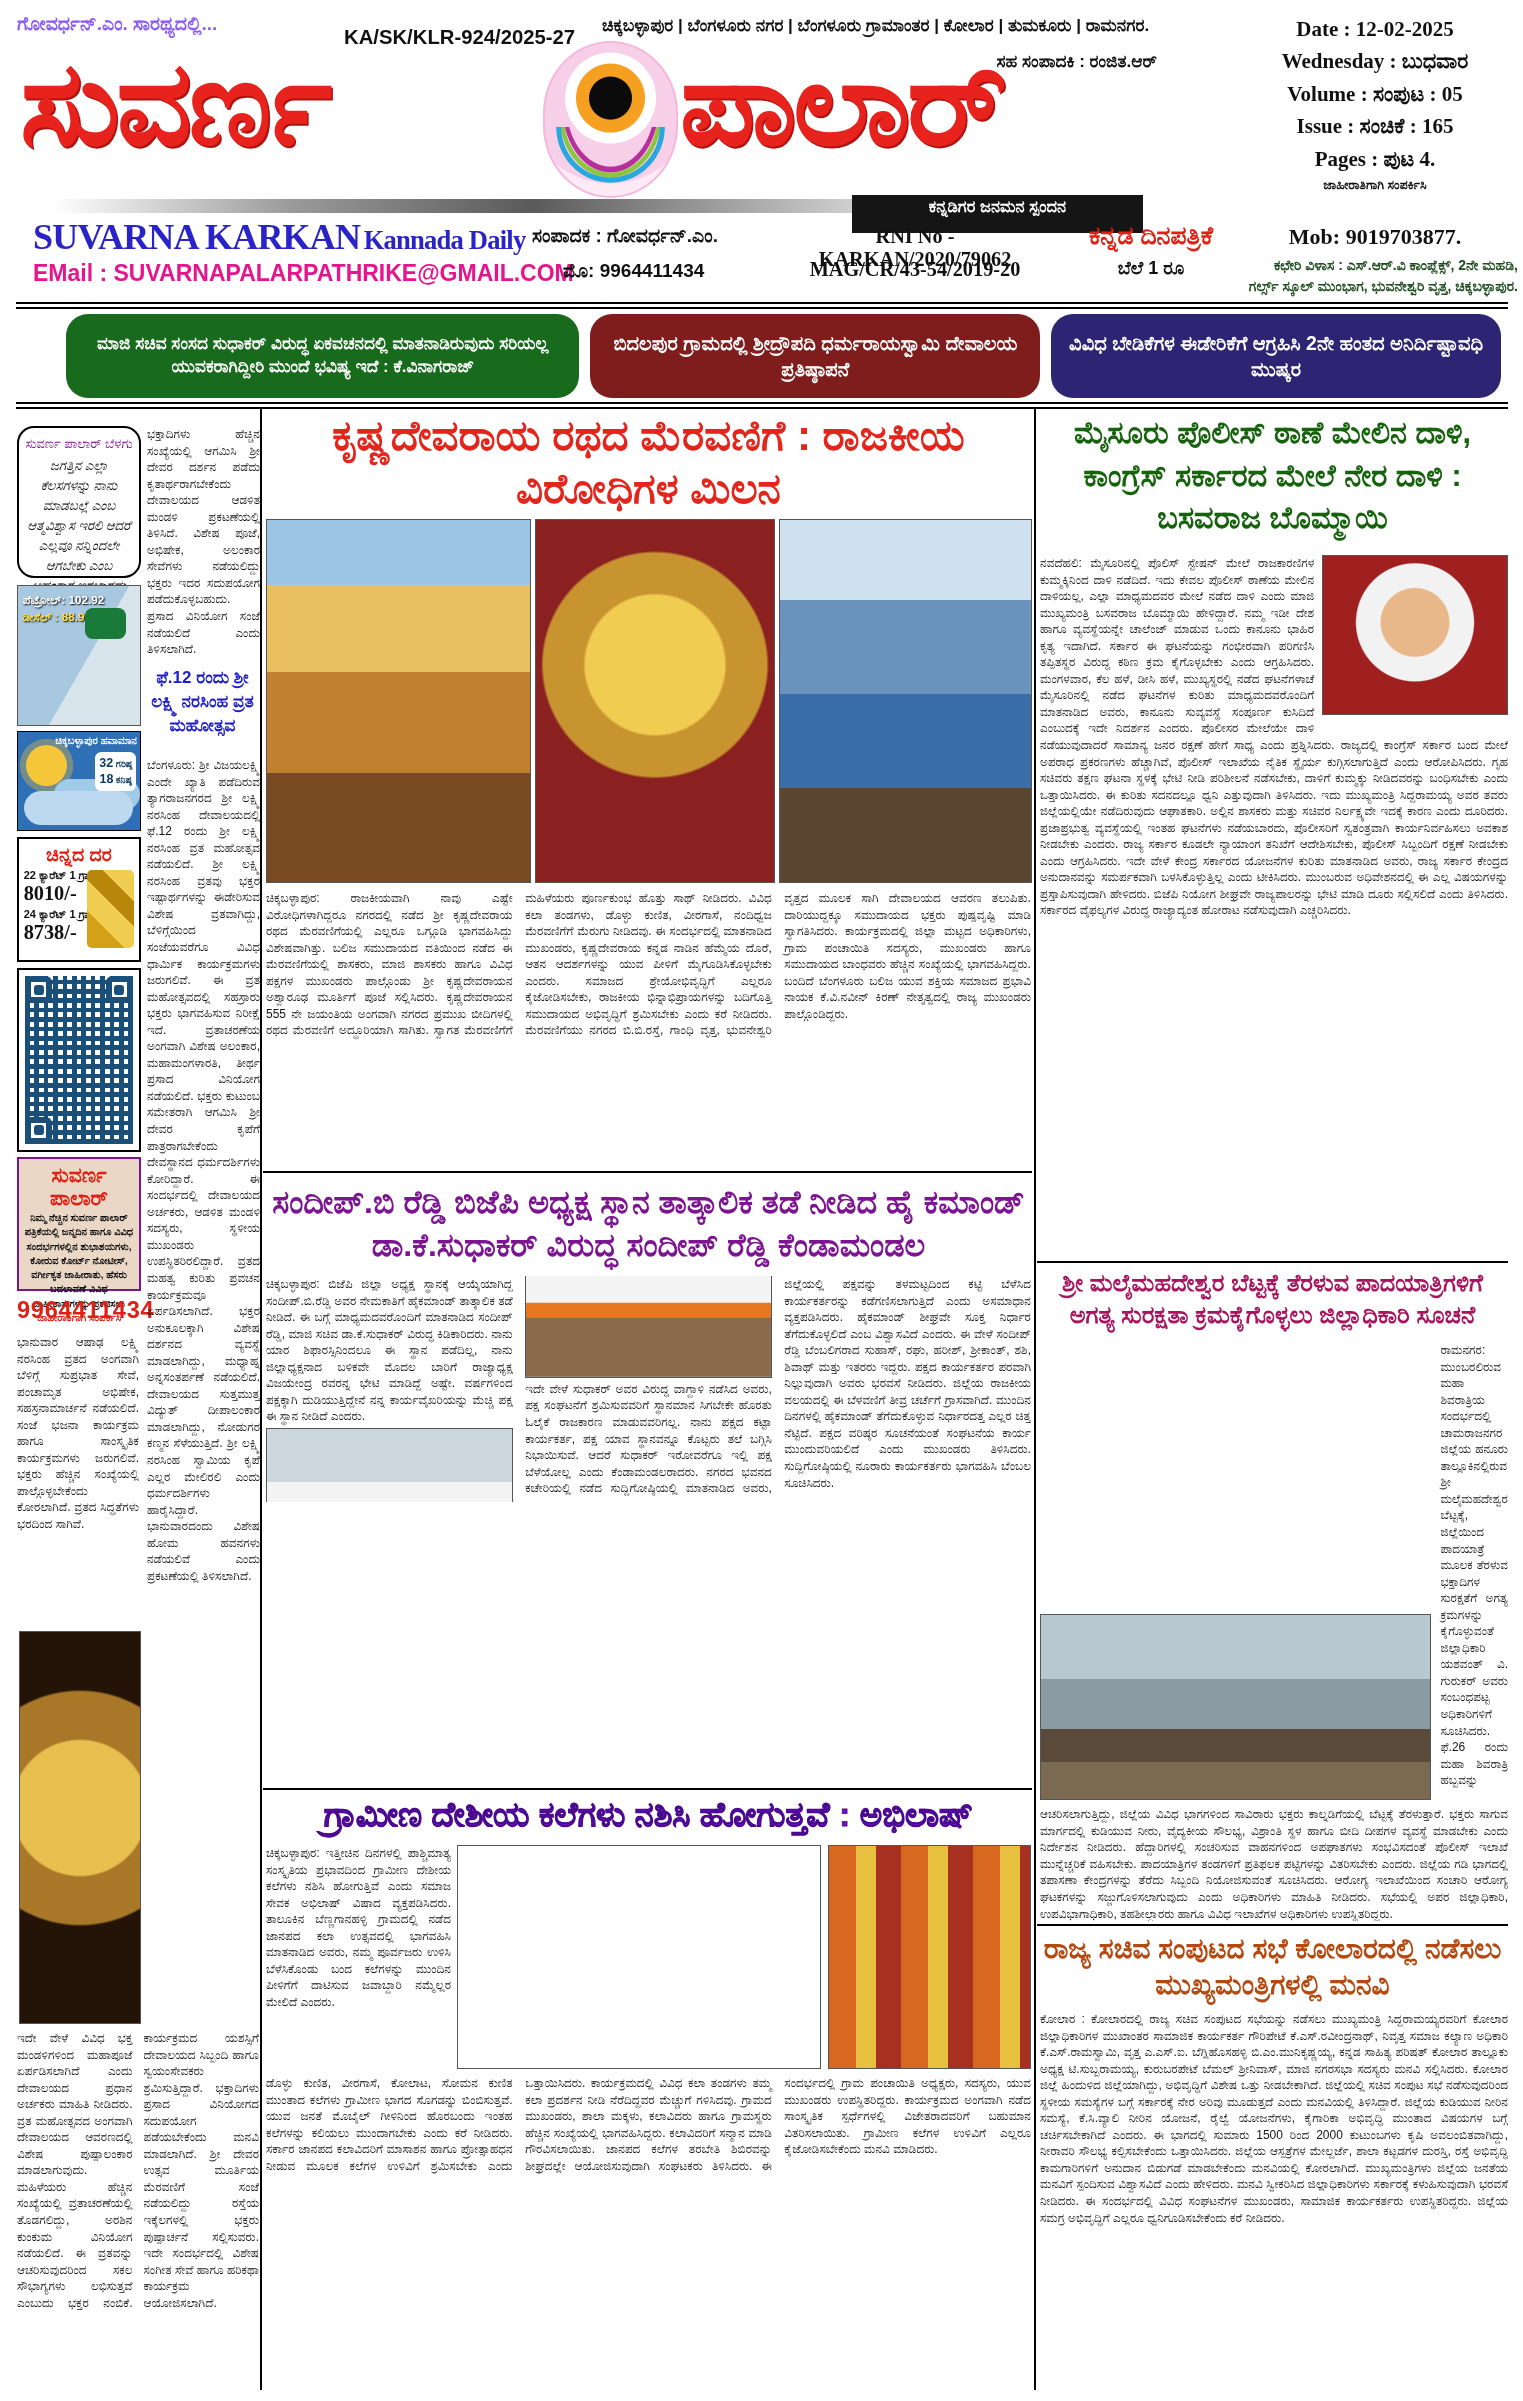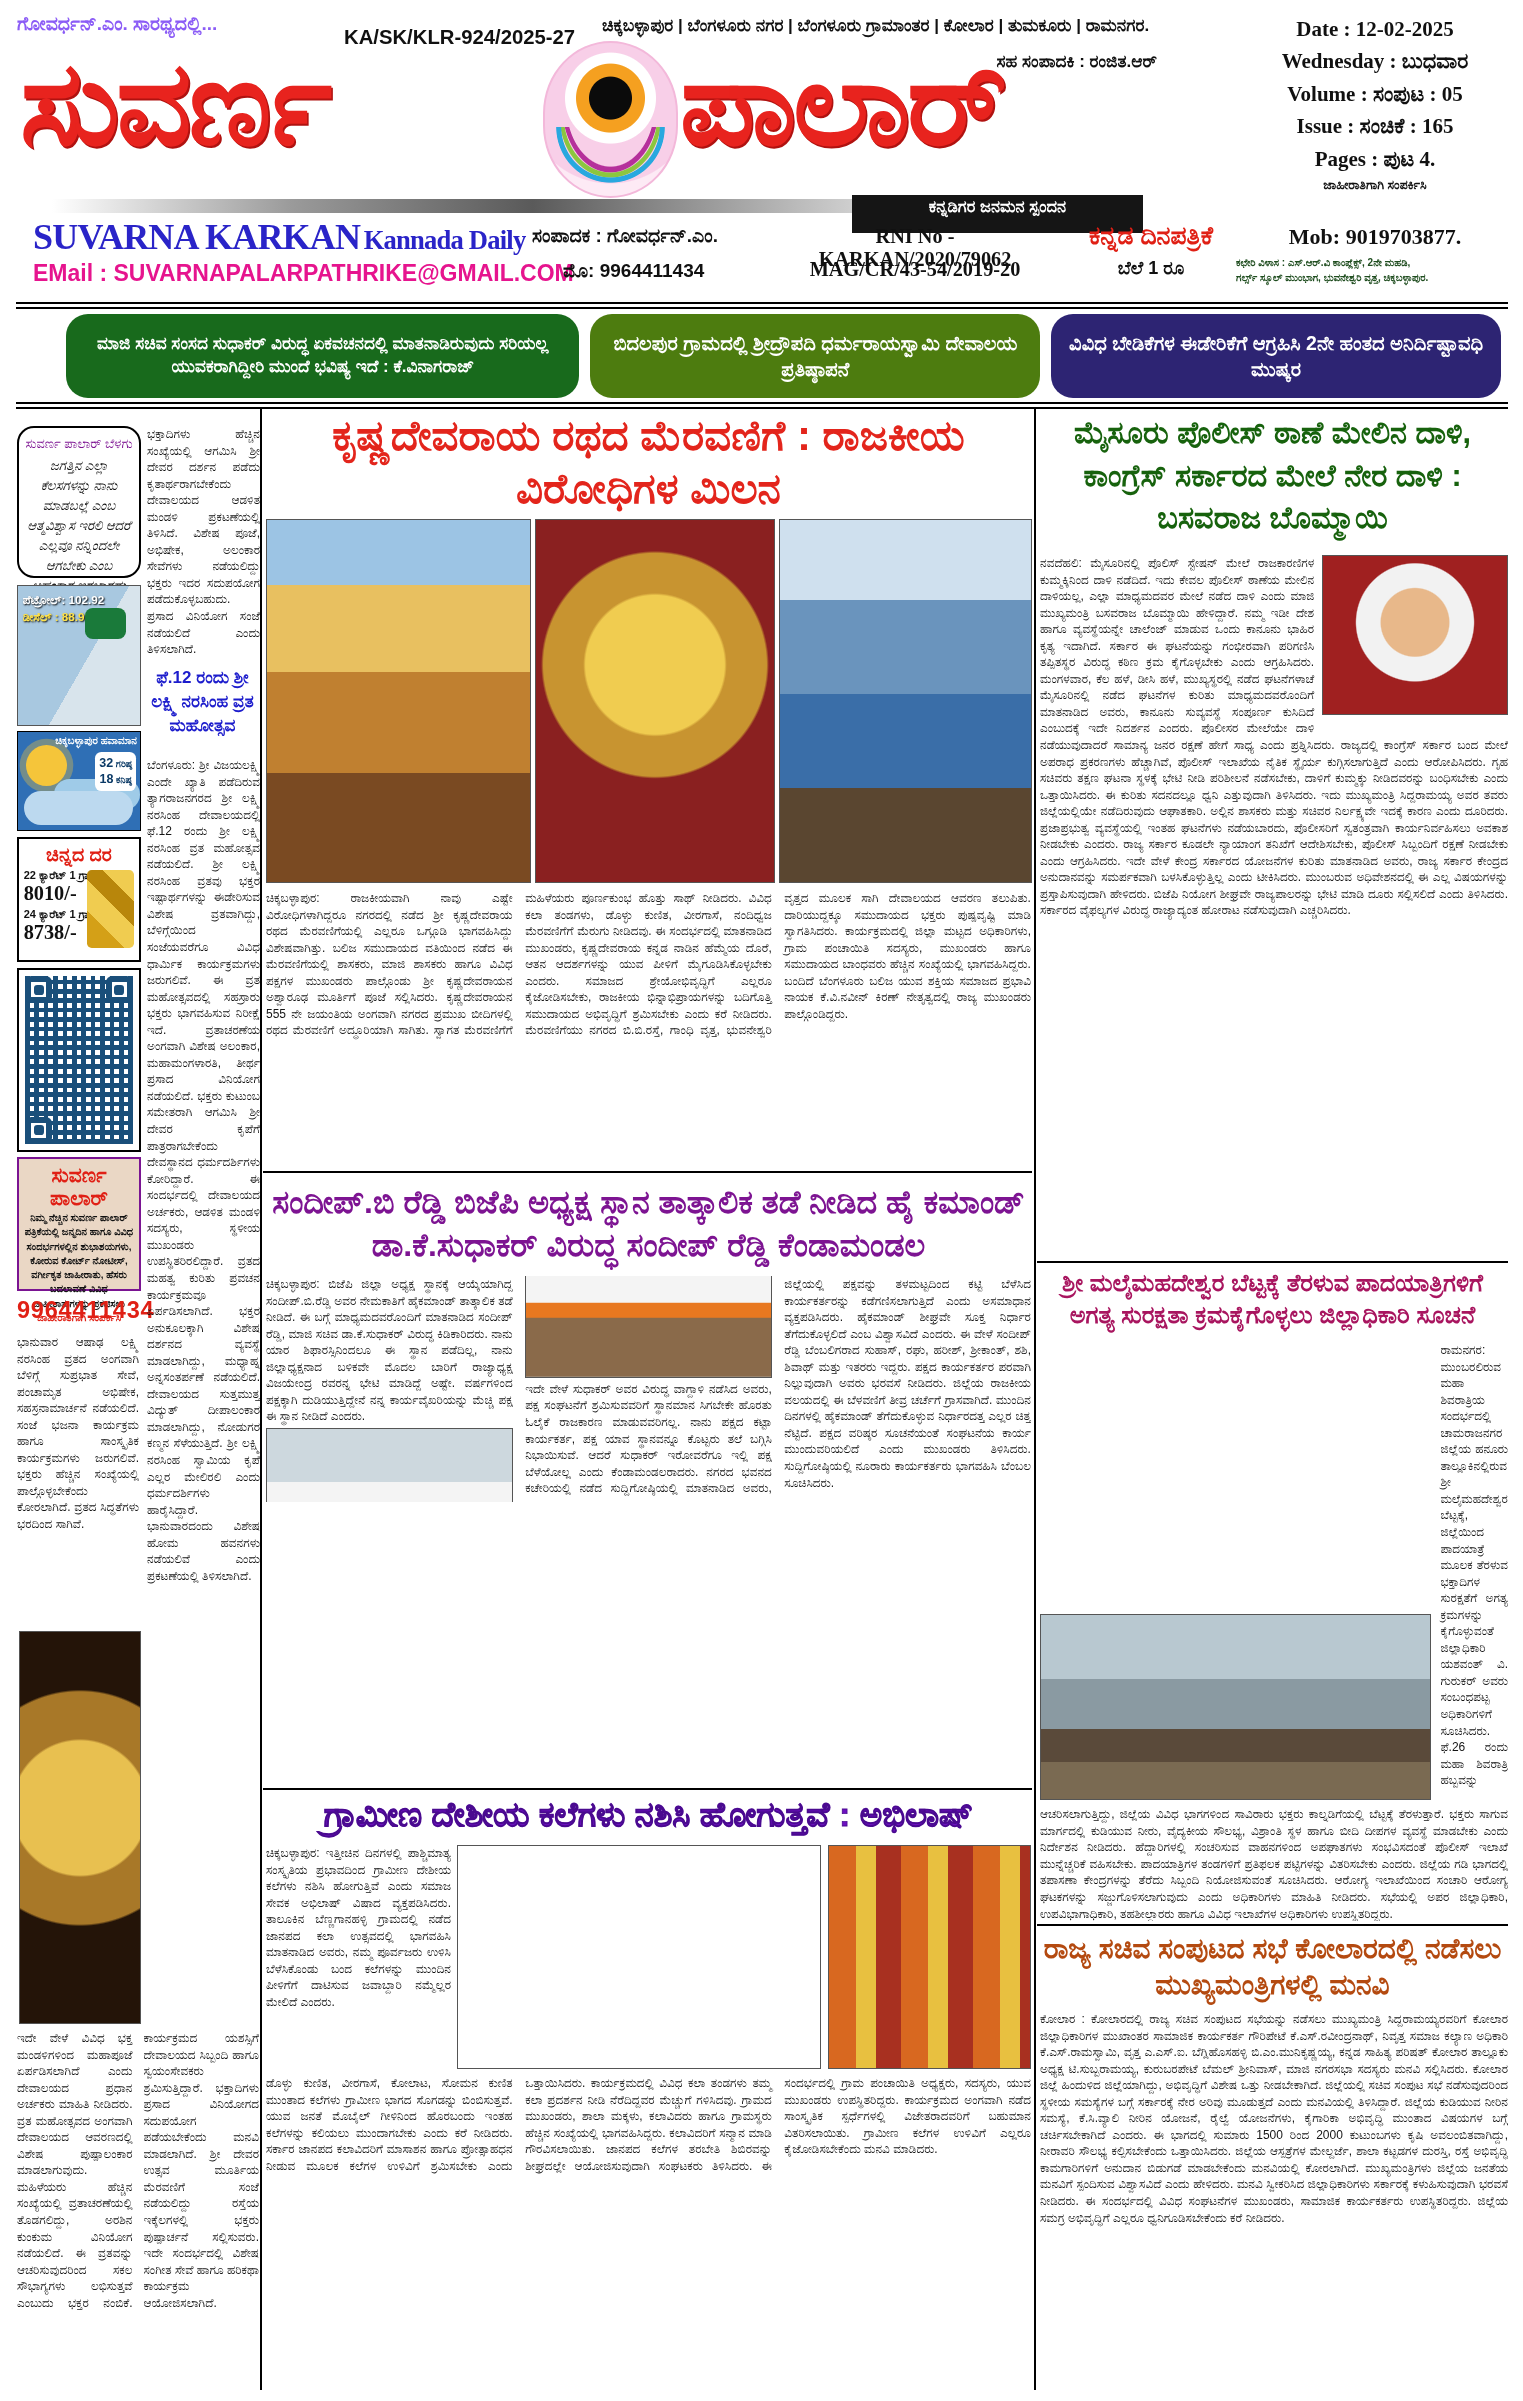--- a/index.html
+++ b/index.html
@@ -27,21 +27,21 @@
   .ribbon{background:#151515;color:#fff;font-size:16.4px;font-weight:bold;text-align:center;line-height:22px;}
   .engtitle{color:#2a24c8;font-size:36px;font-weight:bold;letter-spacing:-0.8px;font-family:"Liberation Serif",serif;}
   .engsub{font-size:26.6px;}
   .email{color:#e6148e;font-size:23px;font-weight:bold;}
   .hcenter{font-size:19px;font-weight:bold;}
   .daily{color:#e02015;font-size:25px;font-weight:bold;}
   .price{font-size:18px;font-weight:bold;text-align:center;}
   .rightinfo{font-size:21px;font-weight:bold;font-family:"Liberation Serif",serif;line-height:1.55;text-align:center;}
   .adcontact-top{font-size:12.5px;font-weight:bold;text-align:center;}
   .mobline{font-size:22px;font-weight:bold;font-family:"Liberation Serif",serif;text-align:center;}
-  .addr{font-size:10px;font-weight:bold;color:#1f4d1f;text-align:left;line-height:1.5;}
+  .addr{font-size:14px;font-weight:bold;color:#1f4d1f;text-align:right;line-height:1.5;}
   .dblrule{border-top:2.3px solid #000;border-bottom:2.3px solid #000;height:3.1px;}
 
   
   .teaser{border-radius:22px;color:#fff;font-size:19.5px;font-weight:bold;text-align:center;
           display:flex;align-items:center;justify-content:center;padding:6.3px 12.5px;box-sizing:border-box;line-height:1.35;}
 
   
   .vrule{width:1.6px;background:#000;}
   .hrule{height:2.3px;background:#000;}
   .bodytxt{font-size:12px;line-height:1.38;text-align:justify;color:#141414;overflow:hidden;}
@@ -155,21 +155,21 @@
   <div class="abs mobline" style="left:1236px;top:224px;width:278px;">Mob: 9019703877.</div>
   <div class="abs addr" style="left:1236px;top:255px;width:282px;">
     <div>ಕಛೇರಿ ವಿಳಾಸ : ಎಸ್.ಆರ್.ವಿ ಕಾಂಪ್ಲೆಕ್ಸ್, 2ನೇ ಮಹಡಿ,</div>
     <div>ಗರ್ಲ್ಸ್ ಸ್ಕೂಲ್ ಮುಂಭಾಗ, ಭುವನೇಶ್ವರಿ ವೃತ್ತ, ಚಿಕ್ಕಬಳ್ಳಾಪುರ.</div>
   </div>
 
   <div class="abs dblrule" style="left:15.6px;top:302px;width:1492px;"></div>
 
   <div class="abs" style="left:66px;top:314px;width:1435px;height:84px;display:flex;gap:11px;">
     <div class="teaser" style="flex:1.15;background:#186a1c;font-size:17px;">ಮಾಜಿ ಸಚಿವ ಸಂಸದ ಸುಧಾಕರ್ ವಿರುದ್ಧ ಏಕವಚನದಲ್ಲಿ ಮಾತನಾಡಿರುವುದು ಸರಿಯಲ್ಲ ಯುವಕರಾಗಿದ್ದೀರಿ ಮುಂದೆ ಭವಿಷ್ಯ ಇದೆ : ಕೆ.ವಿನಾಗರಾಜ್</div>
-    <div class="teaser" style="flex:1;background:#4d7c0f;">ಬಿದಲಪುರ ಗ್ರಾಮದಲ್ಲಿ ಶ್ರೀದ್ರೌಪದಿ ಧರ್ಮರಾಯಸ್ವಾಮಿ ದೇವಾಲಯ ಪ್ರತಿಷ್ಠಾಪನೆ</div>
+    <div class="teaser" style="flex:1;background:#7f1d1d;">ಬಿದಲಪುರ ಗ್ರಾಮದಲ್ಲಿ ಶ್ರೀದ್ರೌಪದಿ ಧರ್ಮರಾಯಸ್ವಾಮಿ ದೇವಾಲಯ ಪ್ರತಿಷ್ಠಾಪನೆ</div>
     <div class="teaser" style="flex:1;background:#2d2473;">ವಿವಿಧ ಬೇಡಿಕೆಗಳ ಈಡೇರಿಕೆಗೆ ಆಗ್ರಹಿಸಿ 2ನೇ ಹಂತದ ಅನಿರ್ದಿಷ್ಟಾವಧಿ ಮುಷ್ಕರ</div>
   </div>
   <div class="abs dblrule" style="left:15.6px;top:402px;width:1492px;"></div>
 
   <div class="abs vrule" style="left:260px;top:408px;height:1982px;"></div>
   <div class="abs vrule" style="left:1034px;top:408px;height:1982px;"></div>
 
   <div class="abs quotebox" style="left:17px;top:426px;width:124px;height:152px;">
     <div class="qt">ಸುವರ್ಣ ಪಾಲಾರ್ ಬೆಳಗು</div>
     <div class="qb">ಜಗತ್ತಿನ ಎಲ್ಲಾ ಕೆಲಸಗಳನ್ನು ನಾನು ಮಾಡಬಲ್ಲೆ ಎಂಬ ಆತ್ಮವಿಶ್ವಾಸ ಇರಲಿ ಆದರೆ ಎಲ್ಲವೂ ನನ್ನಿಂದಲೇ ಆಗಬೇಕು ಎಂಬ ಅಹಂಕಾರ ಇರಬಾರದು</div>

